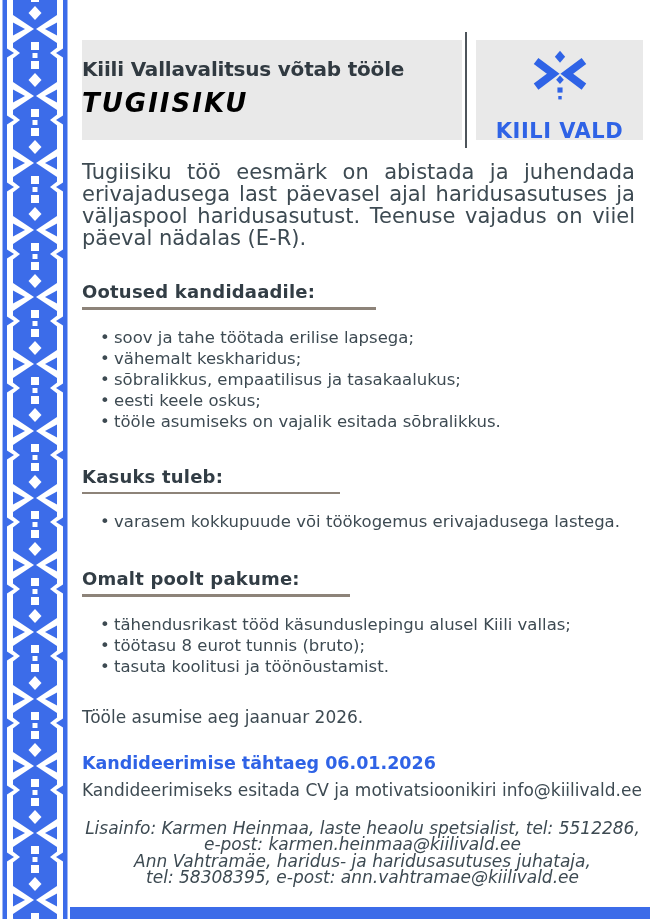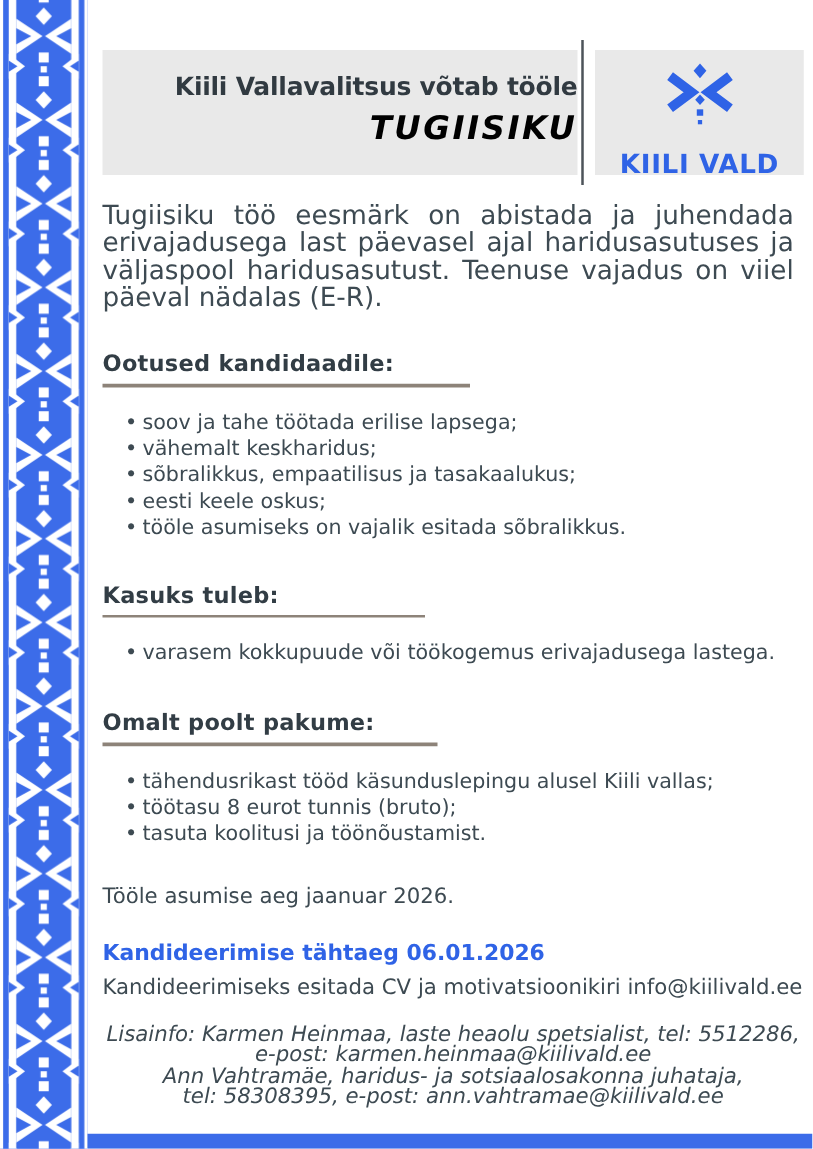--- a/index.html
+++ b/index.html
@@ -11,21 +11,21 @@
 
   
   .bottom-bar{position:absolute;left:70px;right:0;bottom:0;height:12px;background:#3c6ce9;}
 
   
   .divider{position:absolute;left:465px;top:32px;width:2px;height:116px;background:#4d545a;}
 
   .content{position:absolute;left:70px;top:0;width:580px;height:919px;box-sizing:border-box;padding:0 7px 0 12px;}
 
   .header-row{margin-top:40px;height:100px;display:flex;gap:14px;}
-  .title-box{width:380px;box-sizing:border-box;background:#e9e9e9;text-align:right;padding-top:15px;}
+  .title-box{width:380px;box-sizing:border-box;background:#e9e9e9;text-align:left;padding-top:15px;}
   .title-line1{font-size:20px;font-weight:700;color:#313a41;letter-spacing:-0.2px;line-height:28px;}
   .title-line2{font-size:26px;font-weight:700;color:#000000;letter-spacing:2px;margin-top:5px;font-style:italic;}
   .logo-box{flex:1;background:#e9e9e9;text-align:center;padding-top:9px;box-sizing:border-box;}
   .logo-box svg{display:block;margin:0 auto;}
   .logo-text{font-size:21px;font-weight:700;color:#2f63e6;letter-spacing:0.5px;margin-top:17px;}
 
   .intro{width:553px;font-size:21px;line-height:22px;color:#3d4a52;text-align:justify;}
 
   .section h2{margin:0;font-size:18px;font-weight:700;color:#323d45;letter-spacing:0.2px;}
   .rule{height:2.5px;background:#8d8379;margin-top:5px;}
@@ -133,20 +133,20 @@
 
     <div class="start-date">Tööle asumise aeg jaanuar 2026.</div>
 
     <div class="deadline">Kandideerimise tähtaeg 06.01.2026</div>
 
     <div class="apply"><span>Kandideerimiseks esitada CV ja motivatsioonikiri </span><span class="email">info@kiilivald.ee</span></div>
 
     <div class="footer-note">
       <div>Lisainfo: Karmen Heinmaa, laste heaolu spetsialist, tel: 5512286,</div>
       <div>e-post: karmen.heinmaa@kiilivald.ee</div>
-      <div>Ann Vahtramäe, haridus- ja sotsiaalosakonna juhataja,</div>
+      <div>Ann Vahtramäe, haridus- ja haridusasutuses juhataja,</div>
       <div>tel: 58308395, e-post: ann.vahtramae@kiilivald.ee</div>
     </div>
 
   </div>
 
   <div class="bottom-bar"></div>
 </div>
 
 </body></html>

